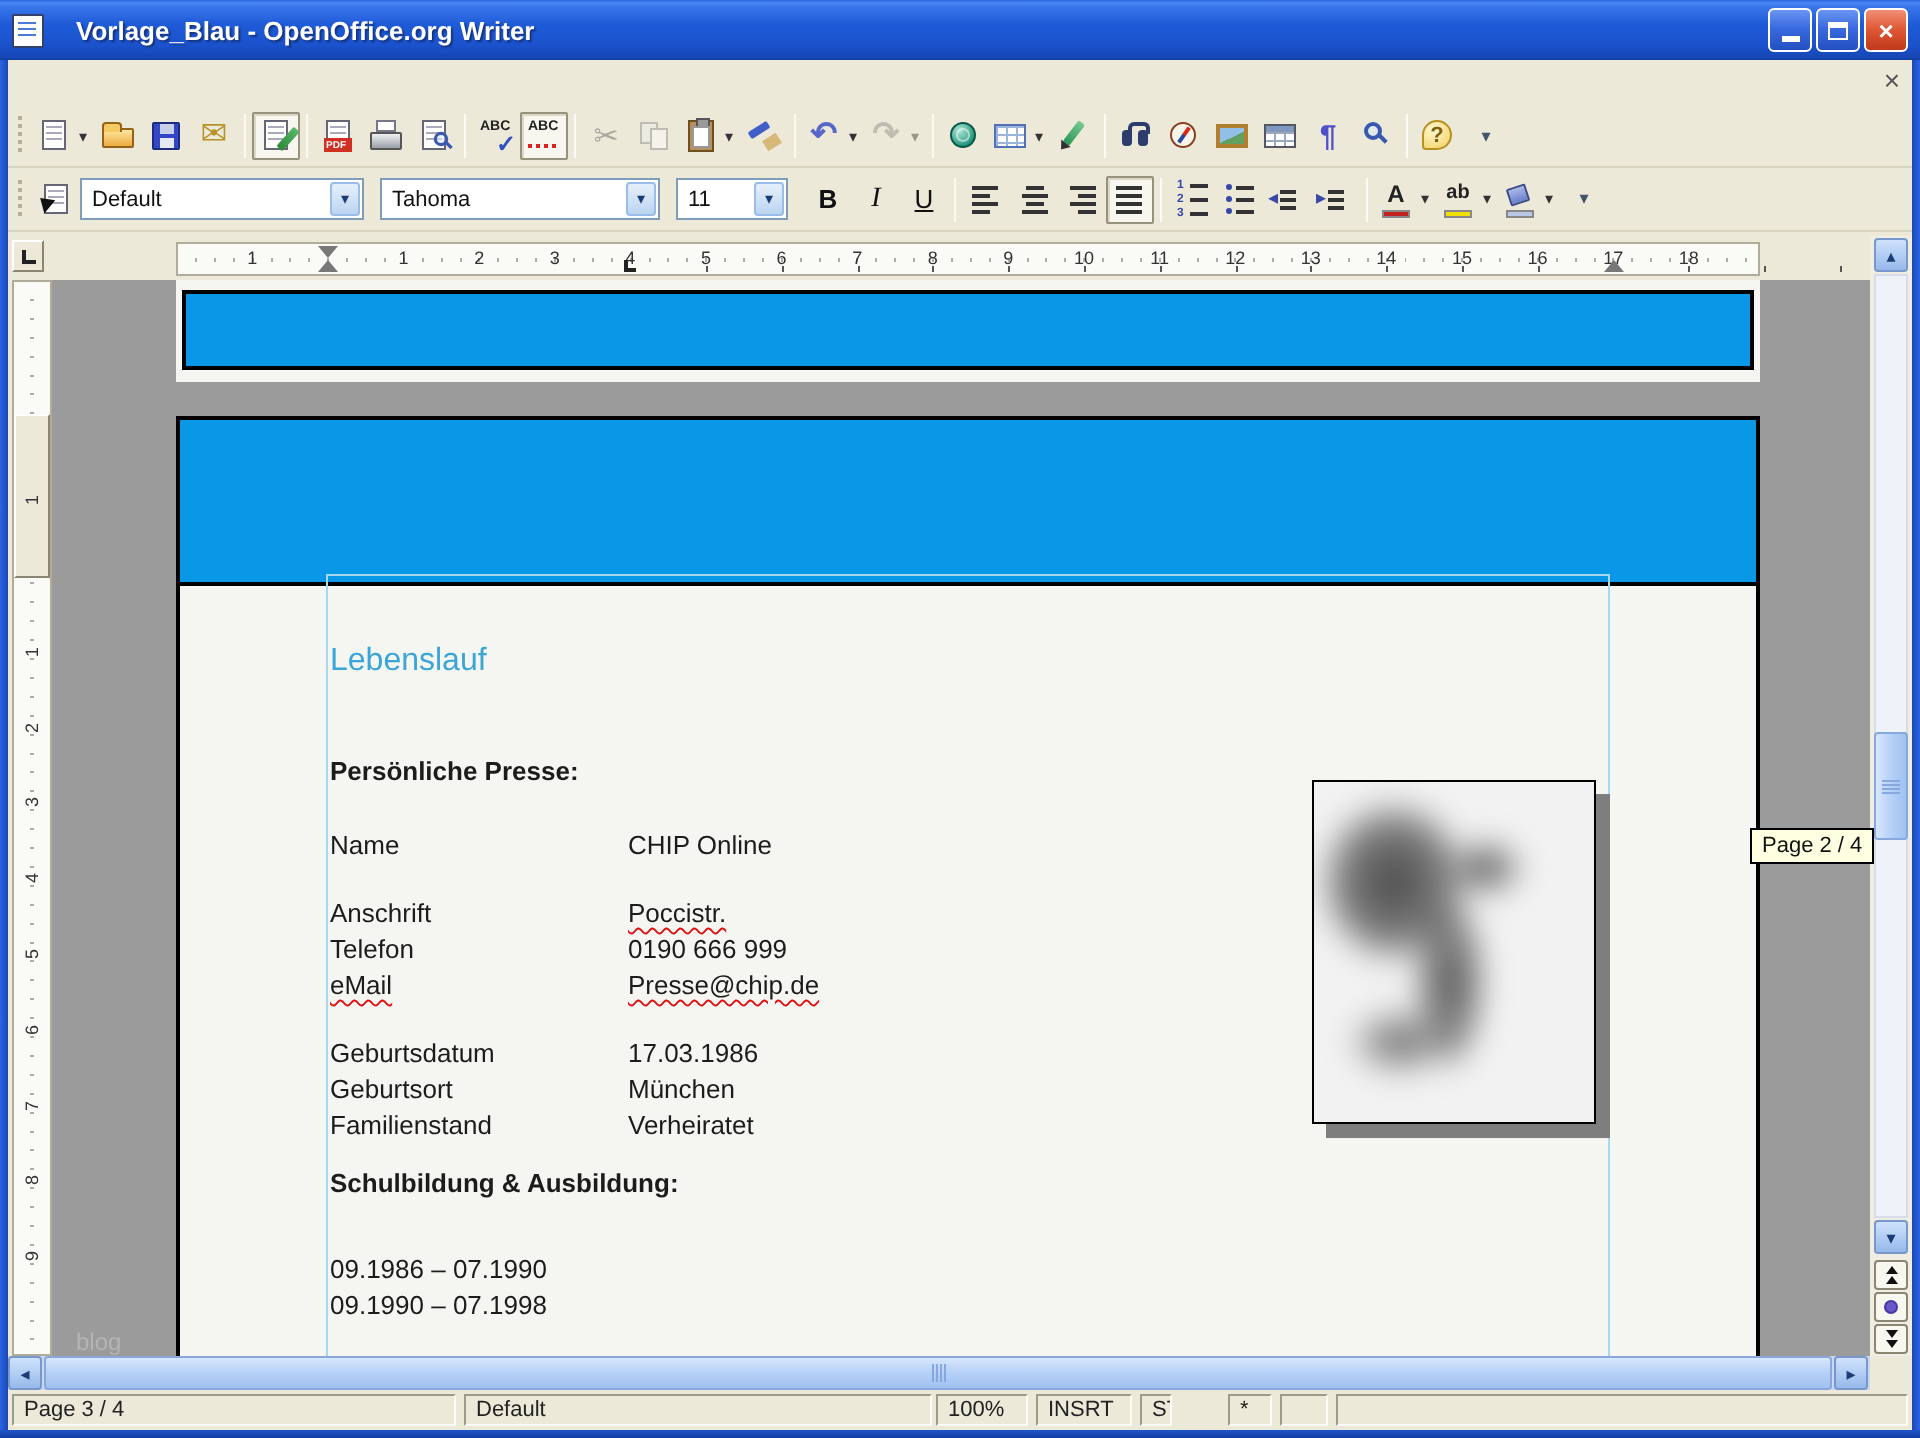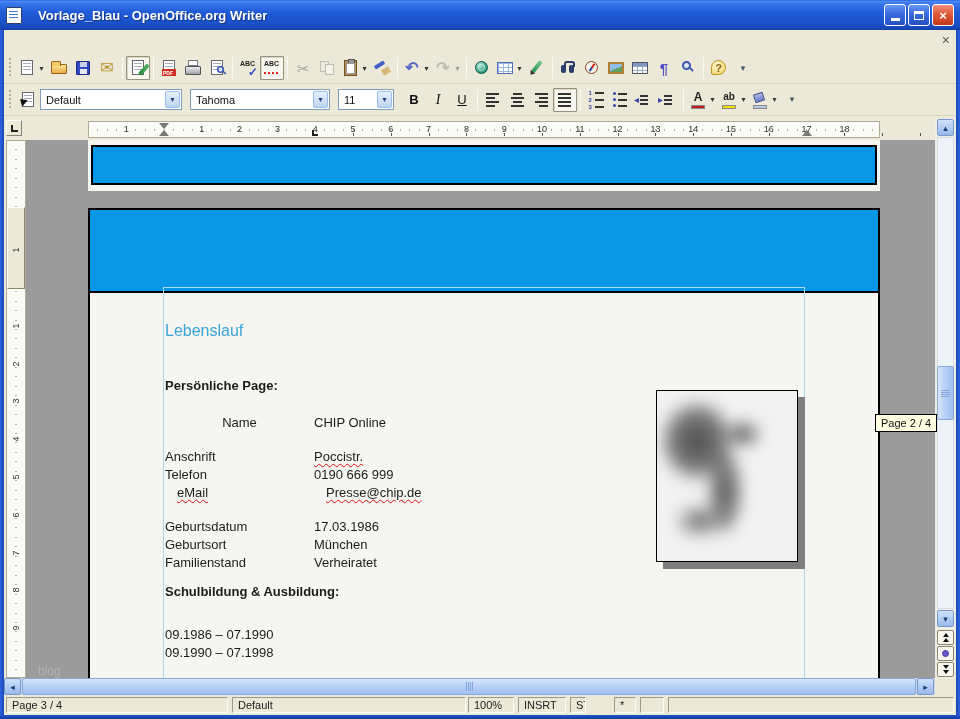--- a/index.html
+++ b/index.html
@@ -599,26 +599,26 @@
     </div>
 
   <div class="workspace">
     <div class="page pageA">
       <div class="docbar"></div>
     </div>
     <div class="page pageB">
       <div class="docbar"></div>
       <div class="tframe"></div>
       <div class="heading">Lebenslauf</div>
-      <div class="secthead" style="top:168px">Persönliche Page:</div>
+      <div class="secthead" style="top:168px">Persönliche Presse:</div>
       <div id="inforows">
-          <div class="dl" style="top: 204px; text-align: center;"><span class="lab">Name</span><span class="">CHIP Online</span></div>
+          <div class="dl" style="top: 204px;"><span class="lab">Name</span><span class="">CHIP Online</span></div>
           <div class="dl" style="top: 238px;"><span class="lab">Anschrift</span><span class="spell">Poccistr.</span></div>
           <div class="dl" style="top: 256px;"><span class="lab">Telefon</span><span class="">0190 666 999</span></div>
-          <div class="dl" style="top: 274px; padding-left: 12px;"><span class="lab spell">eMail</span><span class="spell">Presse@chip.de</span></div>
+          <div class="dl" style="top: 274px;"><span class="lab spell">eMail</span><span class="spell">Presse@chip.de</span></div>
           <div class="dl" style="top: 308px;"><span class="lab">Geburtsdatum</span><span class="">17.03.1986</span></div>
           <div class="dl" style="top: 326px;"><span class="lab">Geburtsort</span><span class="">München</span></div>
           <div class="dl" style="top: 344px;"><span class="lab">Familienstand</span><span class="">Verheiratet</span></div>
         </div>
       <div class="secthead" style="top:374px">Schulbildung &amp; Ausbildung:</div>
       <div class="dl" style="top:416px">09.1986 – 07.1990</div>
       <div class="dl" style="top:434px">09.1990 – 07.1998</div>
       <div class="photo">
           <div class="blob"></div>
         </div>

